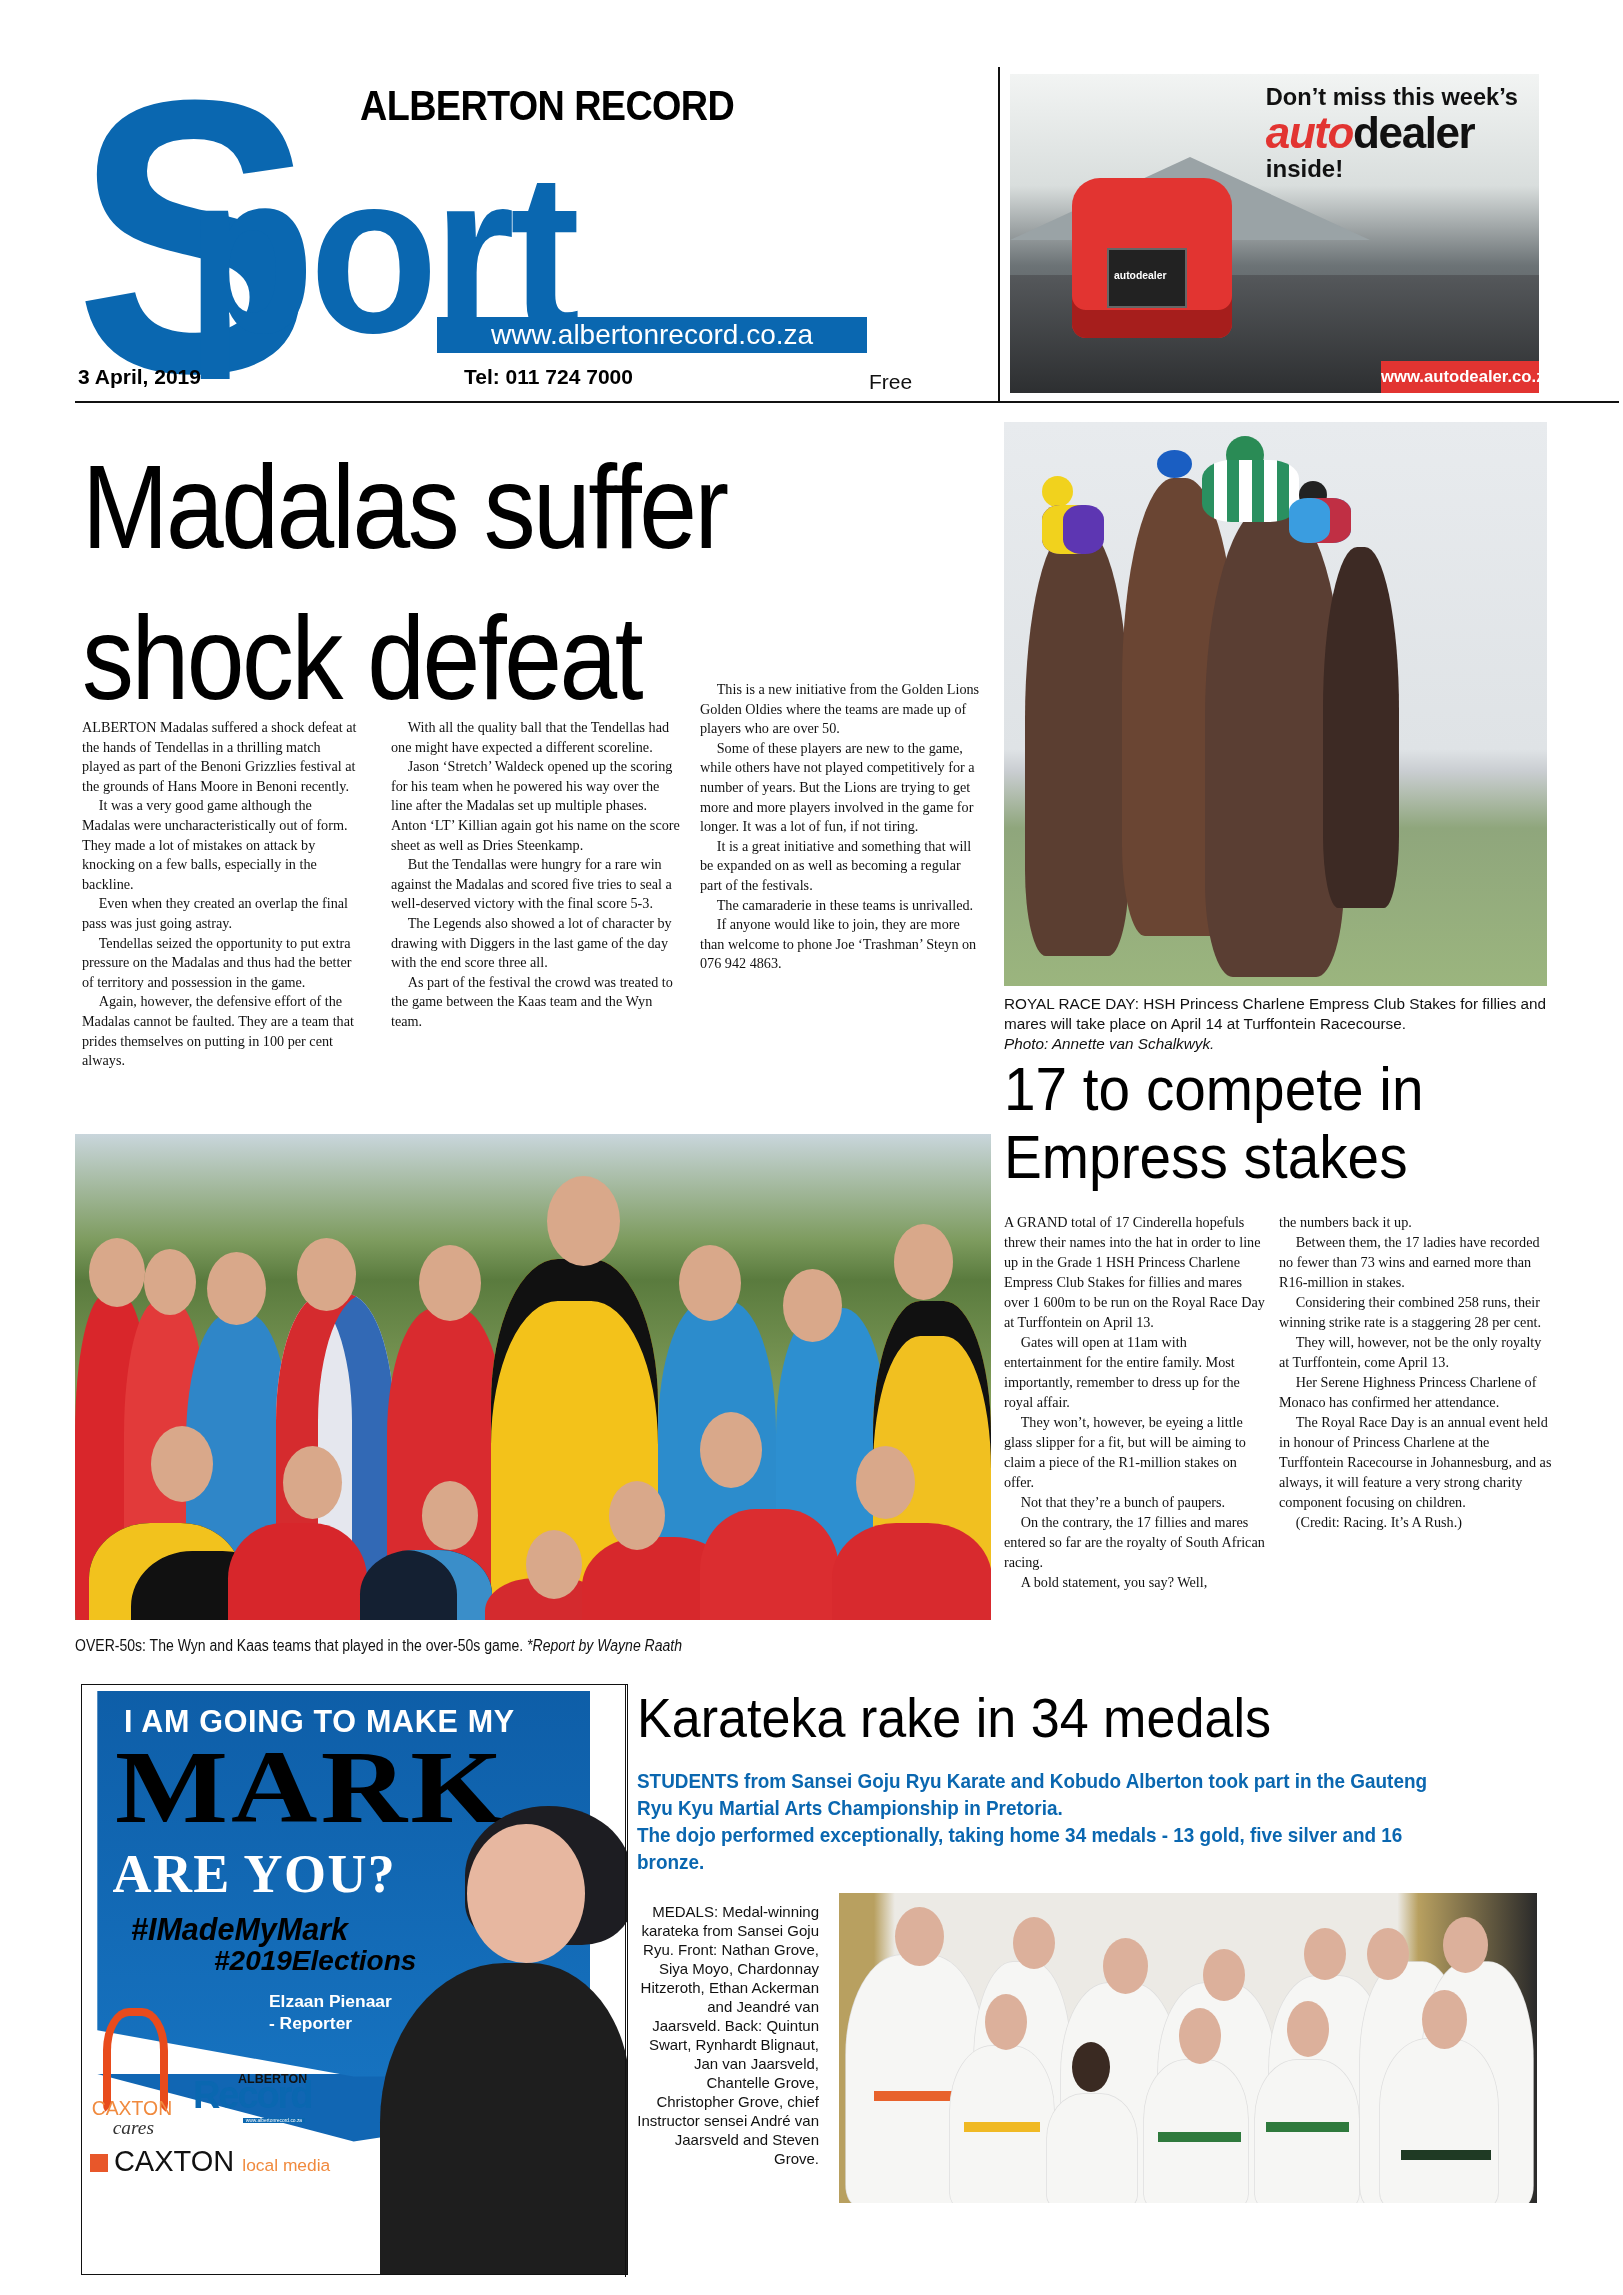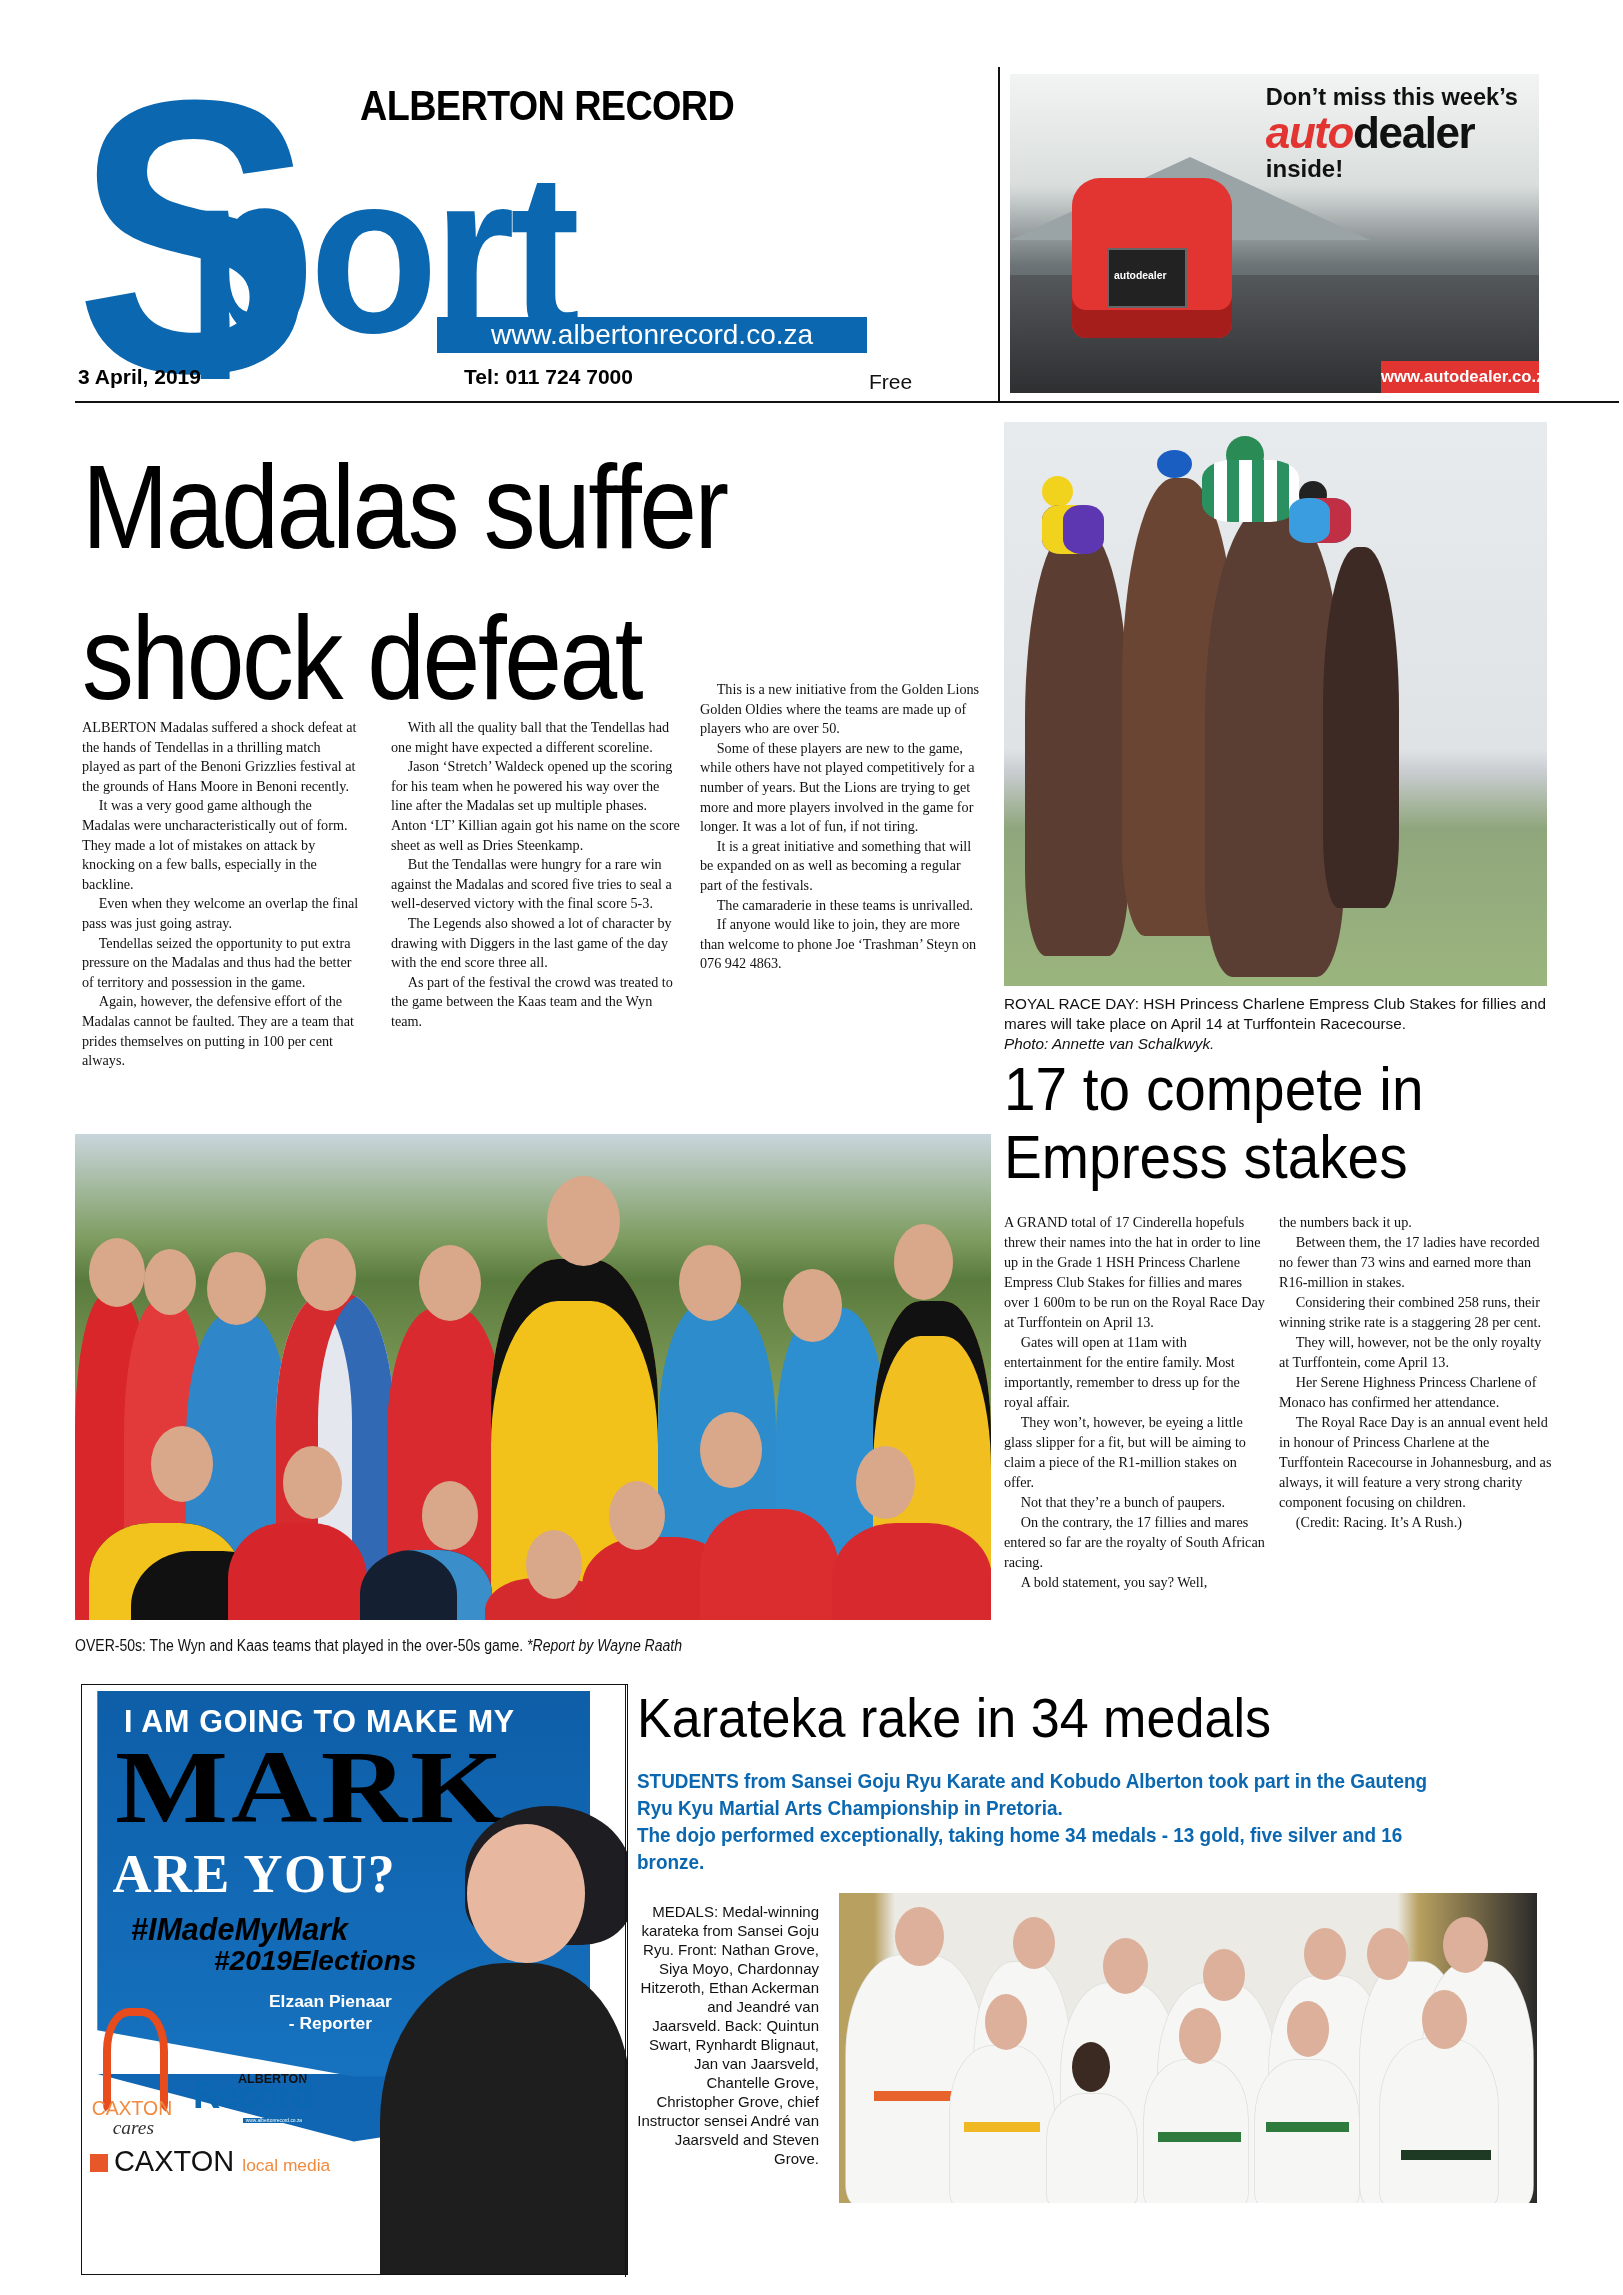--- a/index.html
+++ b/index.html
@@ -61,21 +61,21 @@
 
   
   .ad-mark { left:81px; top:1684px; width:545px; height:589px; border:1.4px solid #111; background:#fff; overflow:hidden; }
   .ad-mark .blue { position:absolute; left:15.3px; top:5.6px; width:493px; height:386px; background:linear-gradient(180deg,#0e5ea8,#1672bf); clip-path:polygon(0 0,100% 0,100% 100%,52% 100%,0 88%); }
   .ad-mark .blue2 { position:absolute; left:15.3px; top:5.6px; width:493px; height:451px; background:#1166b3; clip-path:polygon(0 85%,52% 100%,100% 92%,100% 85%); }
   .ad-mark .t1 { position:absolute; left:42px; top:19.4px; font-family:"Liberation Sans", sans-serif; font-weight:bold; font-size:30.5px; color:#fff; letter-spacing:0.7px; }
   .ad-mark .t2 { position:absolute; left:33px; top:50px; font-family:"Liberation Serif", serif; font-weight:bold; font-size:104px; line-height:1; color:#000; letter-spacing:2.8px; transform:scaleX(1.15); transform-origin:left top; }
   .ad-mark .t3 { position:absolute; left:30.5px; top:158px; font-family:"Liberation Serif", serif; font-weight:bold; font-size:54px; color:#fff; letter-spacing:1.4px; }
   .ad-mark .t4 { position:absolute; left:49px; top:226px; font-family:"Liberation Sans", sans-serif; font-weight:bold; font-style:italic; font-size:30.5px; color:#000; line-height:36px; }
   .ad-mark .t5 { position:absolute; left:132px; top:260px; font-family:"Liberation Sans", sans-serif; font-weight:bold; font-style:italic; font-size:28px; color:#000; }
-  .ad-mark .who { position:absolute; left:187px; top:305px; text-align:center; font-family:"Liberation Sans", sans-serif; font-weight:bold; font-size:17.4px; line-height:22px; color:#fff; }
+  .ad-mark .who { position:absolute; left:187px; top:305px; text-align:left; font-family:"Liberation Sans", sans-serif; font-weight:bold; font-size:17.4px; line-height:22px; color:#fff; }
   .ad-mark .woman-hair { position:absolute; left:383px; top:121px; width:167px; height:139px; border-radius:50% 50% 30% 30%; background:#1d1d22; }
   .ad-mark .woman-face { position:absolute; left:385px; top:139px; width:118px; height:139px; border-radius:50%; background:#e7b7a0; }
   .ad-mark .woman-body { position:absolute; left:298px; top:278px; width:250px; height:319px; border-radius:50% 40% 0 0; background:#1e1e1e; }
   .ad-mark .ribbon { position:absolute; left:21px; top:323px; width:49px; height:90px; border:8.3px solid #e84b1c; border-radius:40% 40% 10% 10%; border-bottom-color:transparent; }
   .ad-mark .caxton-cares { position:absolute; left:9.7px; top:414px; font-family:"Liberation Sans", sans-serif; font-size:19.4px; color:#f08a3e; line-height:19.4px; }
   .ad-mark .caxton-cares i { display:block; padding-left:21px; font-size:19.4px; color:#333; font-family:"Liberation Serif", serif; }
   .ad-mark .record-logo { position:absolute; left:111px; top:387px; width:156px; height:51px; }
   .ad-mark .record-logo .alb { position:absolute; left:45px; top:0; font-family:"Liberation Sans", sans-serif; font-weight:bold; font-size:12.5px; color:#111; }
   .ad-mark .record-logo .rec { position:absolute; left:0; top:4.2px; font-family:"Liberation Sans", sans-serif; font-weight:bold; font-size:38px; color:#0a67b0; letter-spacing:-2.1px; line-height:1; }
   .ad-mark .record-logo .small-url { position:absolute; left:50px; top:46px; font-family:"Liberation Sans", sans-serif; font-size:4.9px; color:#fff; background:#0a67b0; padding:0 2.8px; }
@@ -122,21 +122,21 @@
 </div>
 
 <h1 class="abs headline-big" style="margin:0;font-weight:normal;">
   <span style="display:block">Madalas suffer</span>
   <span style="display:block">shock defeat</span>
 </h1>
 
 <div class="abs body-col col1">
   <p class="first">ALBERTON Madalas suffered a shock defeat at the hands of Tendellas in a thrilling match played as part of the Benoni Grizzlies festival at the grounds of Hans Moore in Benoni recently.</p>
   <p>It was a very good game although the Madalas were uncharacteristically out of form. They made a lot of mistakes on attack by knocking on a few balls, especially in the backline.</p>
-  <p>Even when they welcome an overlap the final pass was just going astray.</p>
+  <p>Even when they created an overlap the final pass was just going astray.</p>
   <p>Tendellas seized the opportunity to put extra pressure on the Madalas and thus had the better of territory and possession in the game.</p>
   <p>Again, however, the defensive effort of the Madalas cannot be faulted. They are a team that prides themselves on putting in 100 per cent always.</p>
 </div>
 <div class="abs body-col col2">
   <p>With all the quality ball that the Tendellas had one might have expected a different scoreline.</p>
   <p>Jason ‘Stretch’ Waldeck opened up the scoring for his team when he powered his way over the line after the Madalas set up multiple phases. Anton ‘LT’ Killian again got his name on the score sheet as well as Dries Steenkamp.</p>
   <p>But the Tendallas were hungry for a rare win against the Madalas and scored five tries to seal a well-deserved victory with the final score 5-3.</p>
   <p>The Legends also showed a lot of character by drawing with Diggers in the last game of the day with the end score three all.</p>
   <p>As part of the festival the crowd was treated to the game between the Kaas team and the Wyn team.</p>
 </div>

